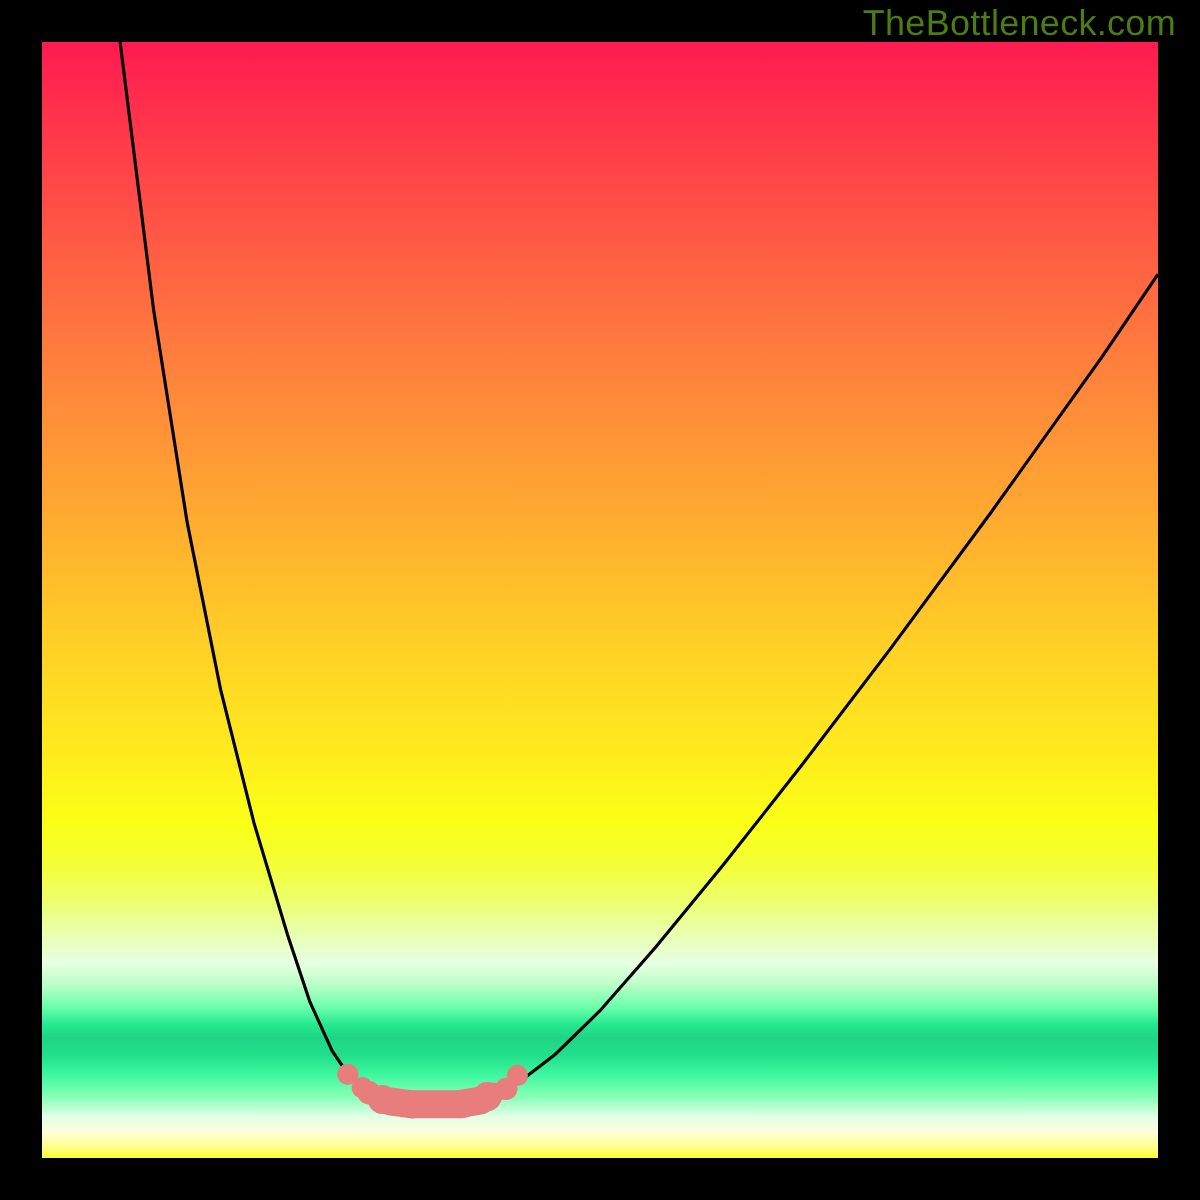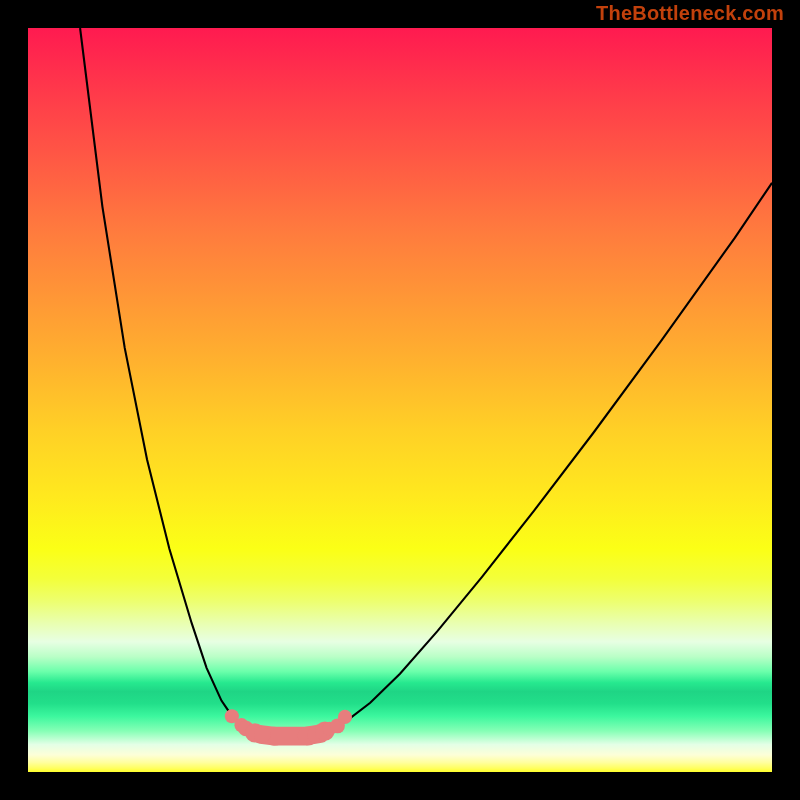--- a/index.html
+++ b/index.html
@@ -51,23 +51,23 @@
       #ffffa0 98.7%,
       #ffff60 99.5%,
       #ffff2a 100%
     );
     overflow: hidden;
   }
   .watermark {
     position: absolute;
     top: 2px;
     right: 16px;
-    font-size: 20px;
-    font-weight: 700;
-    color: #c2410c;
+    font-size: 24px;
+    font-weight: 400;
+    color: #4d7c0f;
     letter-spacing: 0.2px;
   }
   svg {
     position: absolute;
     top: 0;
     left: 0;
   }
   .curve {
     stroke: #000;
     stroke-width: 2.1;

